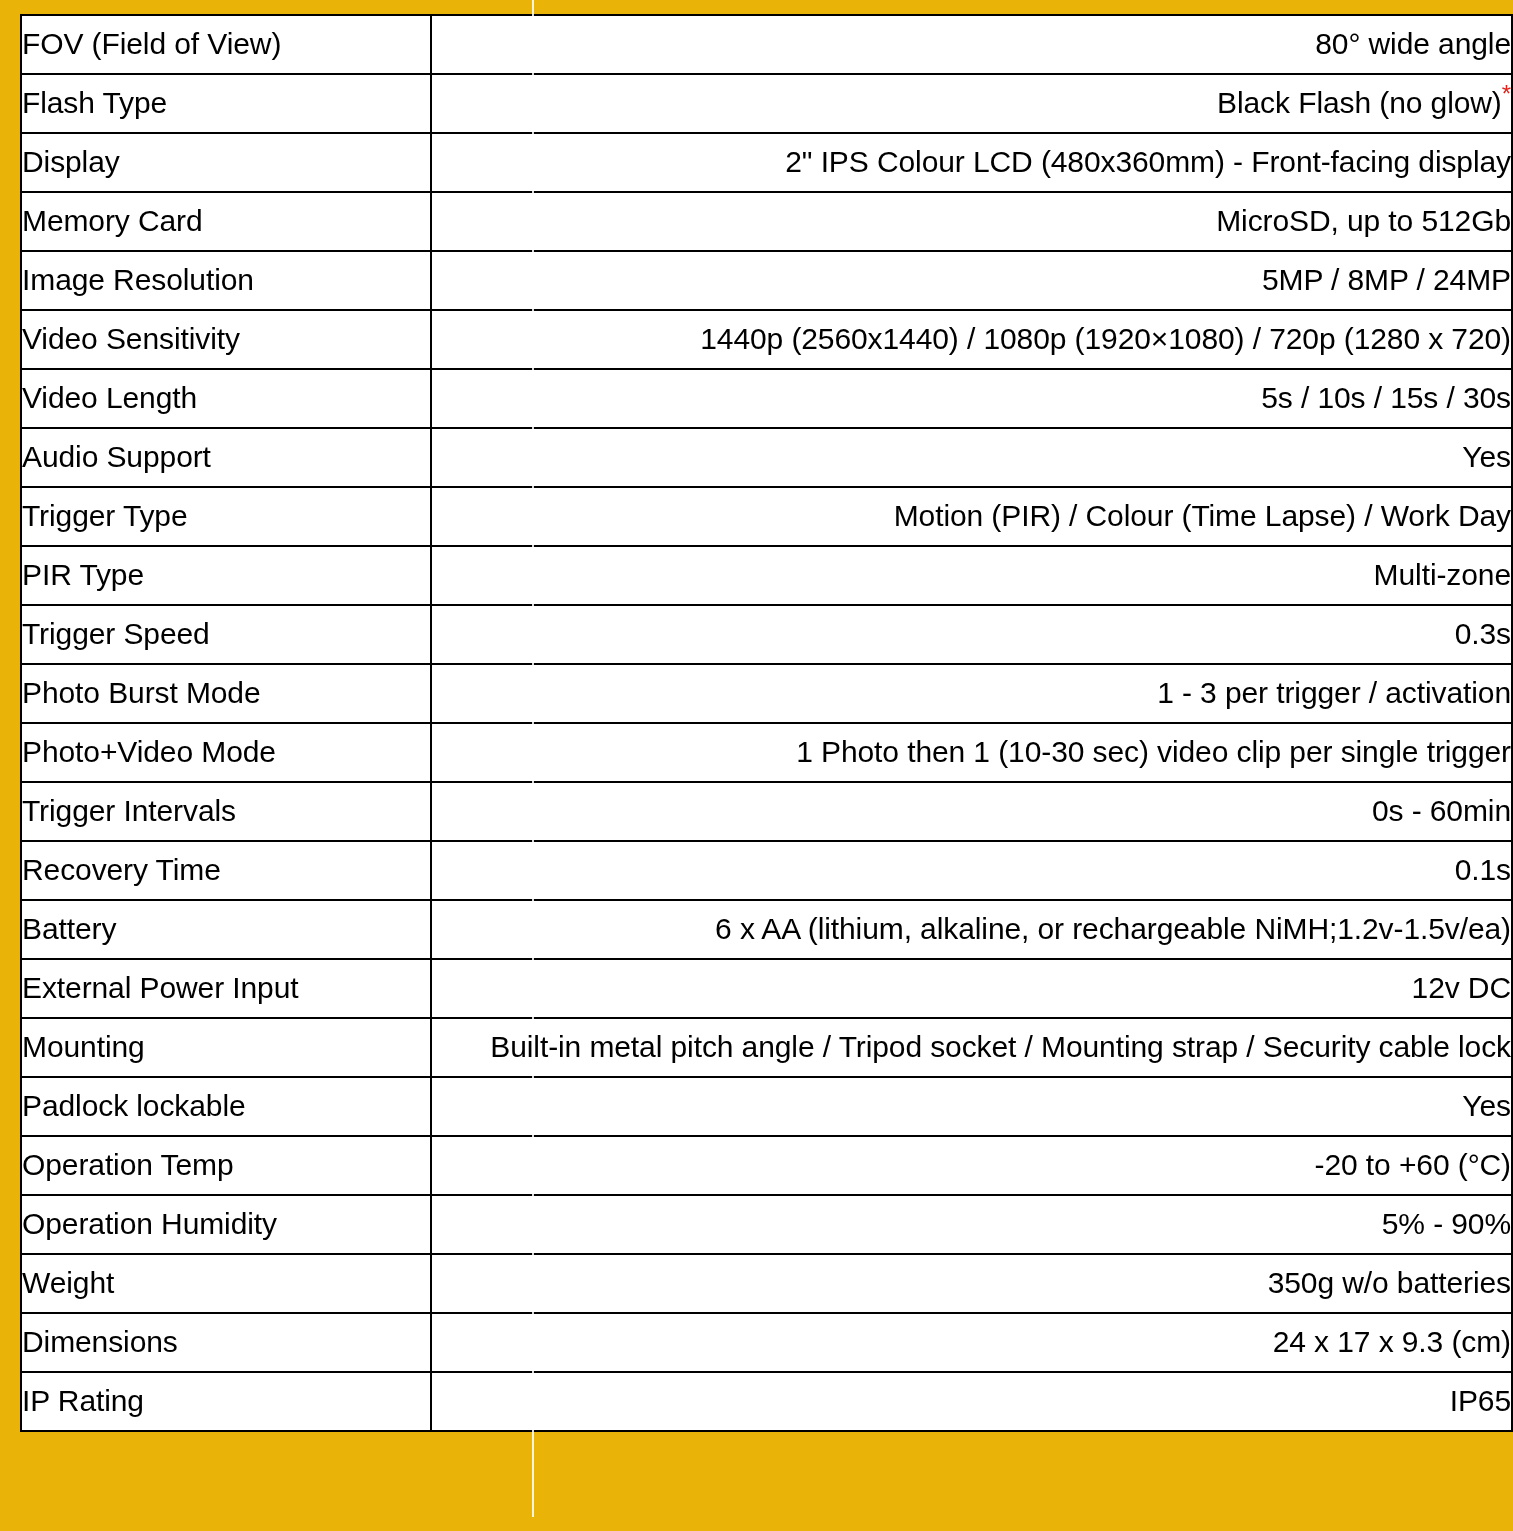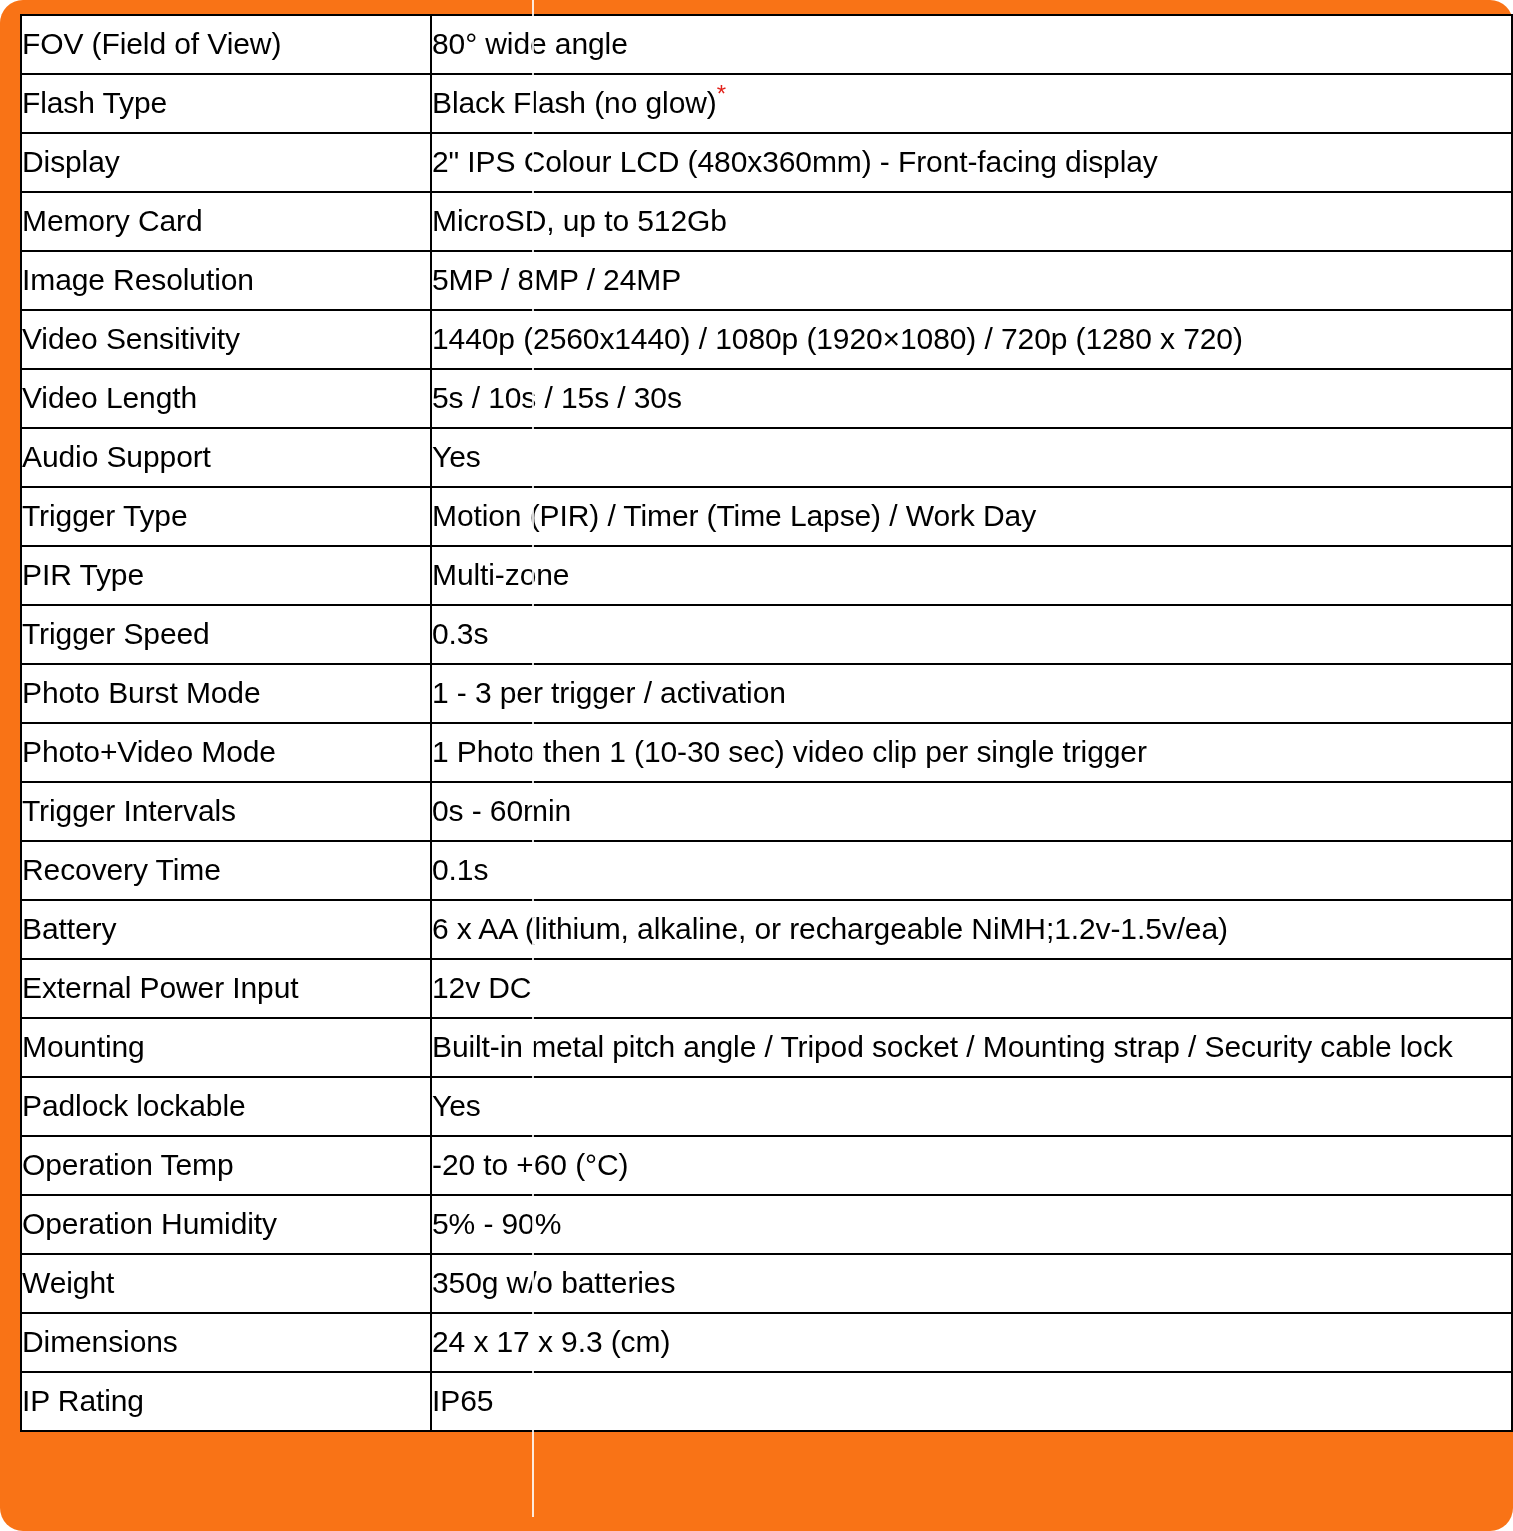--- a/index.html
+++ b/index.html
@@ -12,22 +12,21 @@
     height: 1531px;
     font-family: "Liberation Sans", sans-serif;
     color: #000000;
     overflow: hidden;
   }
 
   #sheet {
     position: relative;
     width: 1513px;
     height: 1531px;
-    background: #f97316;
-    border-radius: 23px;
+    background: #eab308;
   }
 
   
   #spec-table {
     position: absolute;
     left: 20px;
     top: 14px;
     width: 1493px;
     border-collapse: collapse;
     table-layout: fixed;
@@ -46,20 +45,21 @@
     overflow: visible;
   }
 
   td.label-cell {
     width: 408px;
     padding-left: 33px;
   }
 
   td.value-cell {
     padding-left: 16px;
+    text-align: right;
   }
 
   
   td.value-cell.indent {
     padding-left: 28px;
     margin-top: 11px;
   }
 
   
   td.value-cell.tight {
@@ -120,21 +120,21 @@
         <tr>
           <td class="label-cell">Video Length</td>
           <td class="value-cell"><span>5s / 10s / 15s / 30s</span></td>
         </tr>
         <tr>
           <td class="label-cell">Audio Support</td>
           <td class="value-cell"><span>Yes</span></td>
         </tr>
         <tr>
           <td class="label-cell">Trigger Type</td>
-          <td class="value-cell"><span>Motion (PIR) / Timer (Time Lapse) / Work Day</span></td>
+          <td class="value-cell"><span>Motion (PIR) / Colour (Time Lapse) / Work Day</span></td>
         </tr>
         <tr>
           <td class="label-cell">PIR Type</td>
           <td class="value-cell"><span>Multi-zone</span></td>
         </tr>
         <tr>
           <td class="label-cell">Trigger Speed</td>
           <td class="value-cell"><span>0.3s</span></td>
         </tr>
         <tr>

